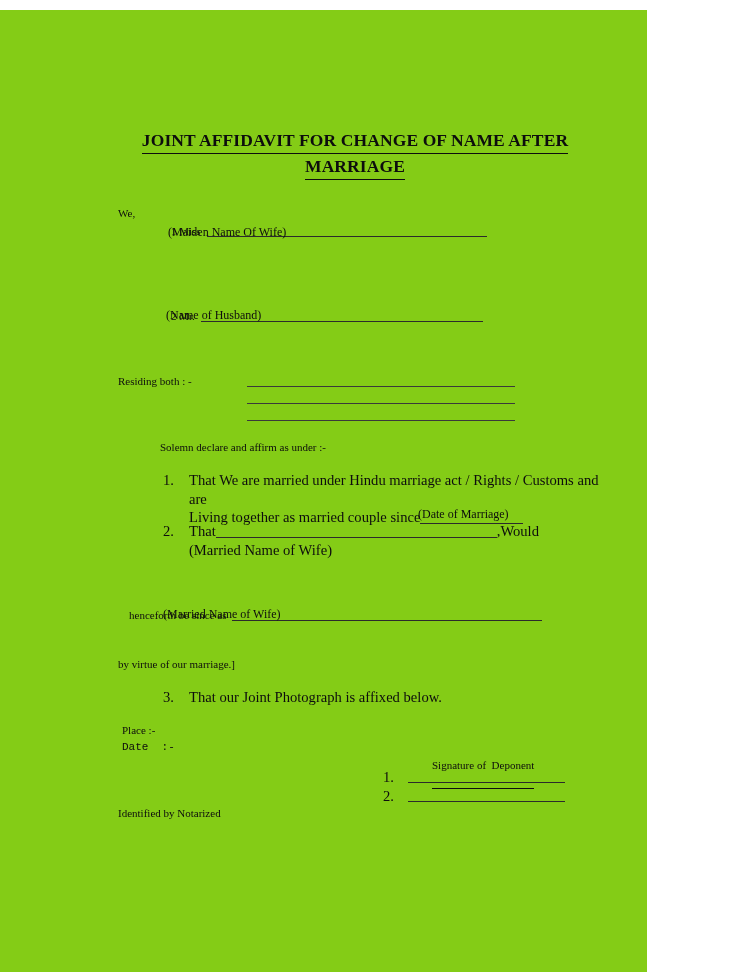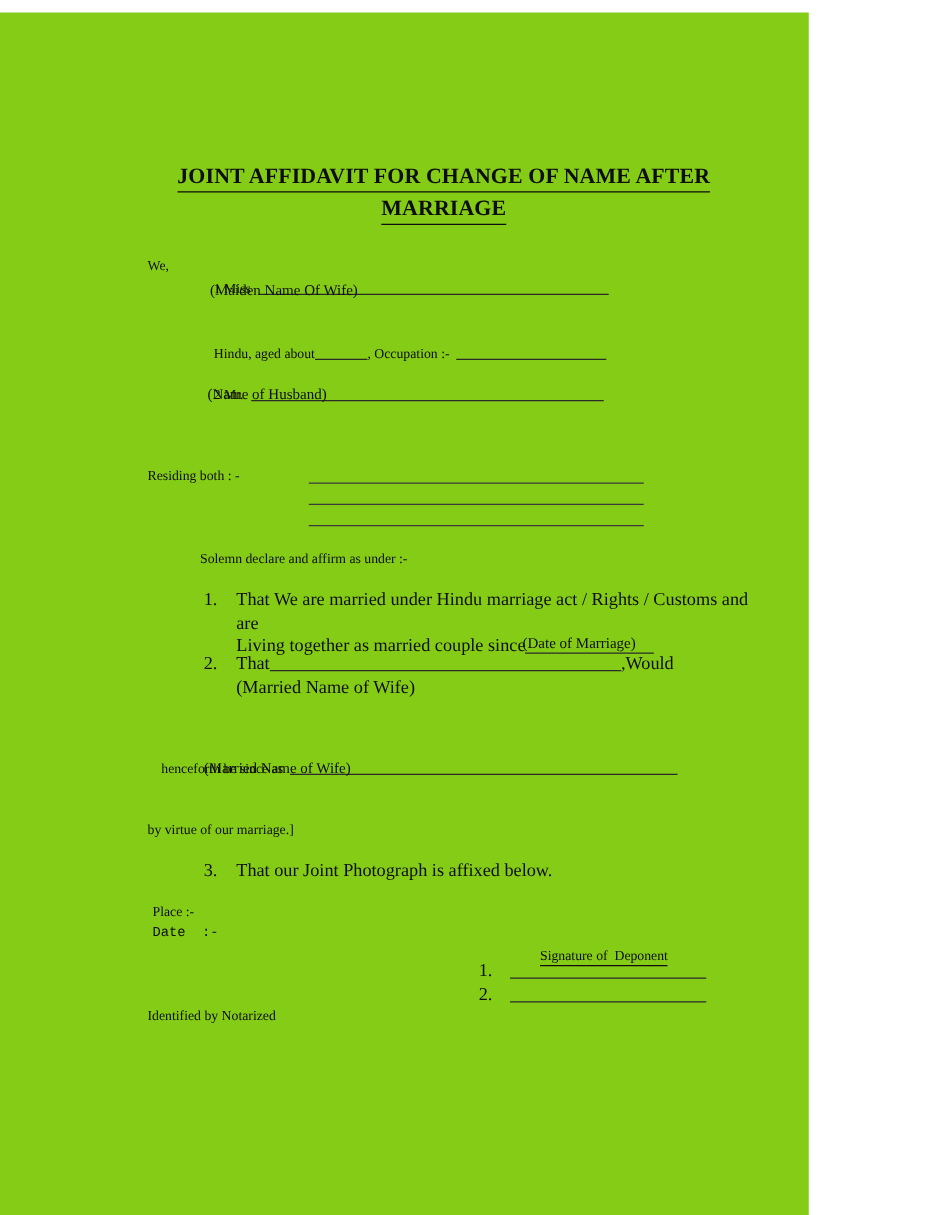--- a/index.html
+++ b/index.html
@@ -67,21 +67,21 @@
 
   
   .ruleline {
     position: absolute;
     border-bottom: 1.4px solid #3a3a3a;
     height: 0;
   }
 
   .underlined {
     border-bottom: 1.4px solid #0d0d0d;
-    padding-bottom: 1px;
+    padding-bottom: 17px;
   }
 
   .numbered {
     position: absolute;
     font-size: 14.6px;
     line-height: 18.5px;
   }
   .numbered .num {
     position: absolute;
     left: 0;
@@ -127,23 +127,20 @@
     <span class="tline">MARRIAGE</span>
   </div>
 
   <div class="row" style="left:118px; top:194px;">We,</div>
 
   <div class="row" style="left:160px; top:194px;">
     <span>1 Miss</span><span class="blank" style="width:280px; margin-left:6px;"></span>
   </div>
   <div class="caption" style="left:168px; top:213px;">(Maiden Name Of Wife)</div>
 
-  <div class="row" style="left:160px; top:246px;">
-    <span>Hindu, aged about</span><span class="blank" style="width:42px;"></span><span>, Occupation :-</span><span class="blank" style="width:120px; margin-left:5px;"></span>
-  </div>
 
   <div class="row" style="left:160px; top:279px;">
     <span>2 Mr.</span><span class="blank" style="width:282px; margin-left:6px;"></span>
   </div>
   <div class="caption" style="left:166px; top:296px;">(Name of Husband)</div>
 
 
   <div class="row" style="left:118px; top:362px;">Residing both : -</div>
   <div class="ruleline" style="left:247px; top:376px; width:268px;"></div>
   <div class="ruleline" style="left:247px; top:393px; width:268px;"></div>

